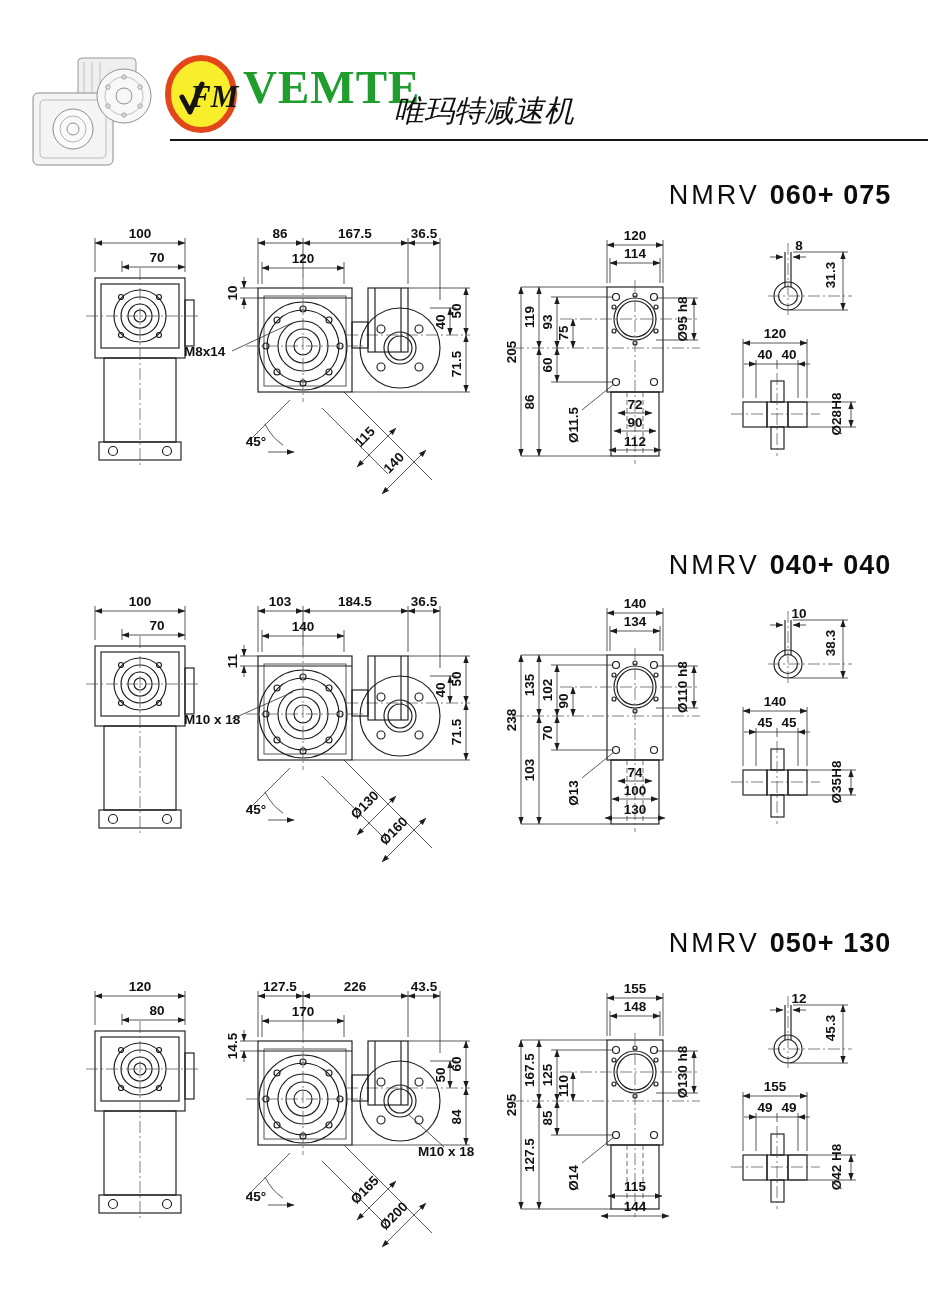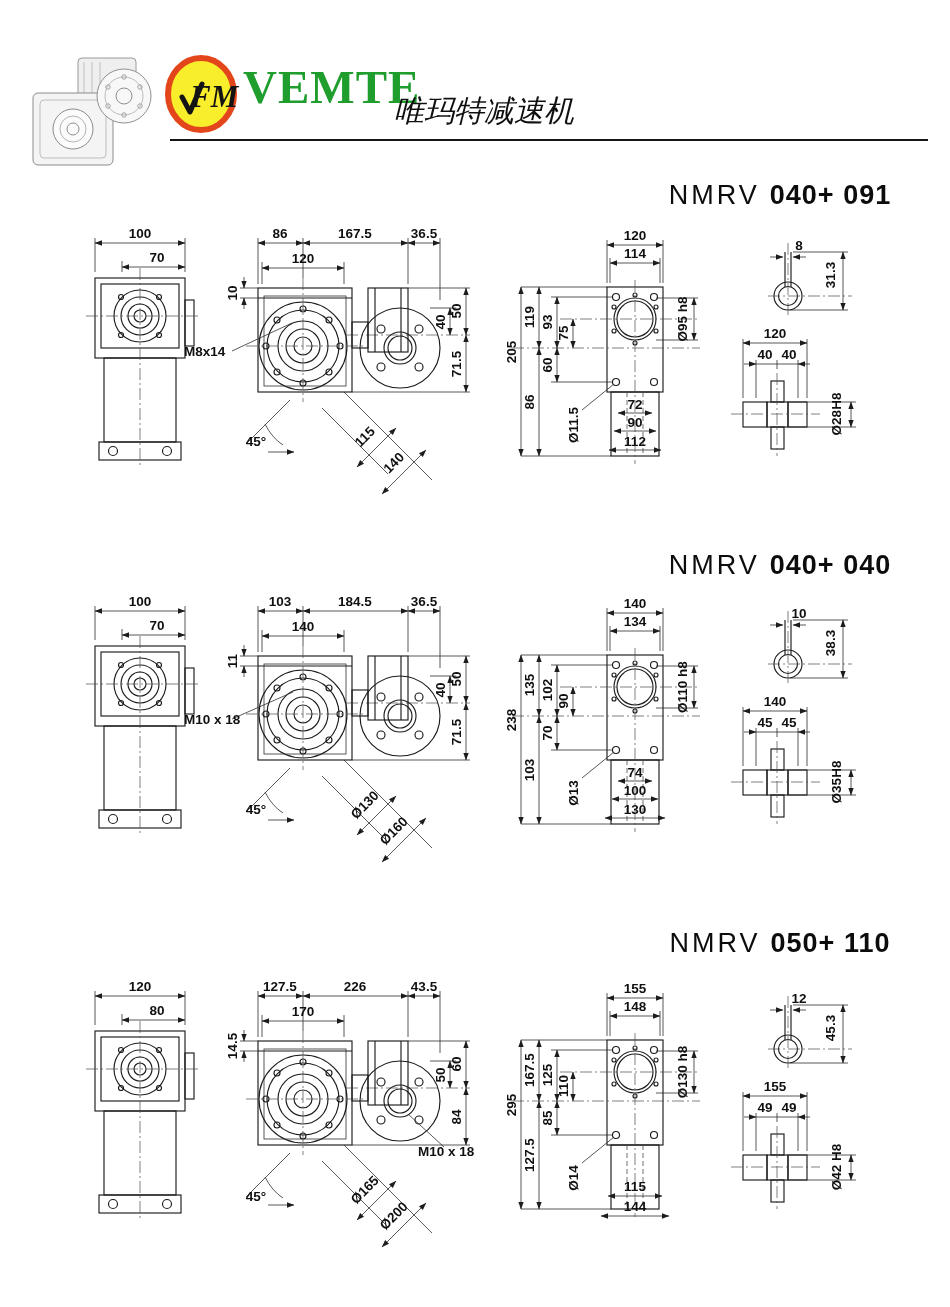--- a/index.html
+++ b/index.html
@@ -52,29 +52,29 @@
     <path d="M182,97 l8,15 l12,-28" stroke="#141414" stroke-width="5" fill="none" stroke-linecap="round" stroke-linejoin="round"></path>
     <text x="190" y="107" style="font-family:'Liberation Serif',serif;font-style:italic;font-weight:bold;font-size:31px;fill:#141414">FM</text>
   </g>
 </svg>
 <div class="abs" id="brand-name">VEMTE</div>
 <div class="abs" id="brand-cn">唯玛特减速机</div>
 <div class="abs" id="divider"></div>
 
 <div class="sec-title" style="top:180px">
   <span class="m">NMRV</span>
-  <span class="s">040+ 091</span>
+  <span class="s">060+ 075</span>
 </div>
 <div class="sec-title" style="top:550px">
   <span class="m">NMRV</span>
   <span class="s">040+ 040</span>
 </div>
 <div class="sec-title" style="top:928px">
   <span class="m">NMRV</span>
-  <span class="s">050+ 110</span>
+  <span class="s">050+ 130</span>
 </div>
 
 <svg class="abs" style="left:0;top:0" width="950" height="1307">
 <defs>
   <marker id="arr" viewBox="0 0 10 10" refX="9" refY="5" markerWidth="10" markerHeight="10" orient="auto-start-reverse">
     <path d="M0,1.6 L9.5,5 L0,8.4 z" fill="#1c1c1c"></path>
   </marker>
   <pattern id="hatch" width="5" height="5" patternUnits="userSpaceOnUse" patternTransform="rotate(45)">
     <line x1="0" y1="0" x2="0" y2="5" stroke="#555" stroke-width="1"></line>
   </pattern>

